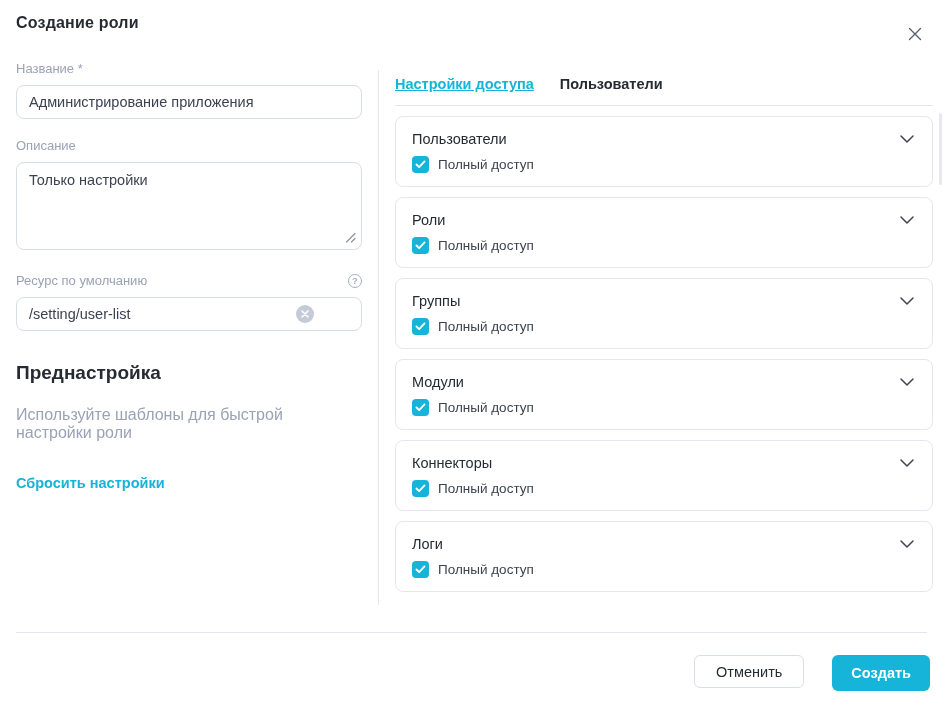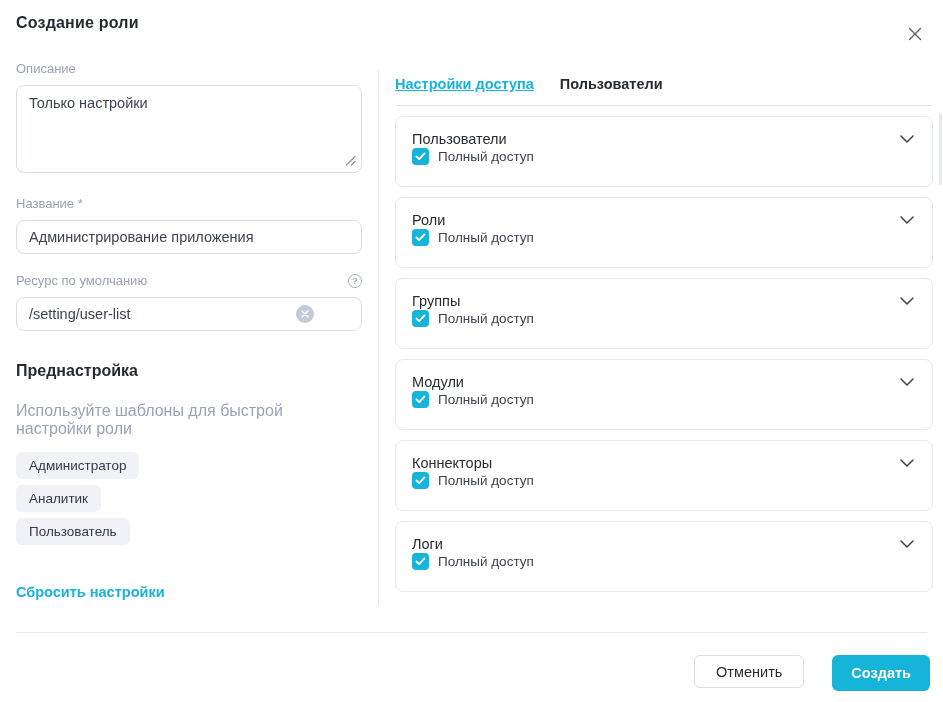--- a/index.html
+++ b/index.html
@@ -31,40 +31,40 @@
   .text-input{width:346px;height:34px;border:1px solid var(--border);border-radius:8px;padding:0 12px;font-size:14.5px;color:var(--text-body);font-family:inherit;outline:none;background:#fff;}
   .input-wrap{position:relative;width:308px;}
   .input-wrap .text-input{padding-right:38px;}
   .textarea-wrap{position:relative;width:346px;}
   .desc-area{width:346px;height:88px;border:1px solid var(--border);border-radius:8px;padding:8px 12px;font-size:14.5px;color:var(--text-body);font-family:inherit;resize:none;outline:none;line-height:1.35;}
   .resize-grip{position:absolute;right:6px;bottom:7px;pointer-events:none;}
   .help-icon{width:14px;height:14px;border:1.2px solid #a7aec0;border-radius:50%;color:#a7aec0;font-size:9.5px;line-height:12px;text-align:center;font-weight:600;cursor:pointer;}
   .clear-icon{position:absolute;right:10px;top:8px;width:18px;height:18px;border-radius:50%;background:var(--clear-bg);display:flex;align-items:center;justify-content:center;cursor:pointer;}
 
   .preset{margin-top:31px;}
-  .preset-title{font-size:16px;font-weight:700;color:var(--text-dark);}
+  .preset-title{font-size:19px;font-weight:700;color:var(--text-dark);}
   .preset-subtitle{font-size:16px;color:var(--label-gray);margin-top:22px;}
   .chips{margin-top:14px;}
   .chip{display:table;background:var(--chip-bg);border-radius:6px;padding:6px 13px;font-size:13.5px;color:#343a46;margin-bottom:6px;cursor:pointer;border:none;font-family:inherit;}
   .reset-link{display:inline-block;margin-top:33px;font-size:14.5px;font-weight:700;color:var(--accent);cursor:pointer;text-decoration:none;}
 
   
   .v-divider{position:absolute;left:378px;top:70px;height:535px;width:1px;background:var(--card-border);}
 
   
   .right-col{position:absolute;left:395px;top:76px;width:538px;}
   .tabs{display:flex;gap:26px;border-bottom:1px solid var(--divider);padding-bottom:13px;}
   .tab{font-size:14.5px;font-weight:600;color:var(--text-dark);cursor:pointer;}
   .tab.active{color:var(--accent);text-decoration:underline;}
   .cards{margin-top:10px;}
   .card{border:1px solid var(--card-border);border-radius:8px;height:71px;padding:14px 16px 0 16px;margin-bottom:10px;background:#fff;}
   .card-head{display:flex;align-items:center;justify-content:space-between;cursor:pointer;}
   .card-title{font-size:14.5px;font-weight:500;color:var(--text-dark);}
   .chevron{display:flex;align-items:center;padding:2px;}
-  .check-row{display:flex;align-items:center;gap:9px;margin-top:1px;}
+  .check-row{display:flex;align-items:center;gap:9px;margin-top:9px;}
   .checkbox{width:17px;height:17px;border-radius:4px;background:var(--accent);display:flex;align-items:center;justify-content:center;cursor:pointer;flex:none;}
   .check-label{font-size:13.5px;color:var(--text-body);}
   .scroll-thumb{position:absolute;left:939px;top:113px;width:3px;height:72px;border-radius:2px;background:#e6e9f0;cursor:grab;}
 
   
   .footer-divider{position:absolute;left:16px;right:16px;top:632px;height:1px;background:var(--divider);}
   .footer{position:absolute;right:13px;top:655px;display:flex;gap:12px;}
   .btn{height:33px;border-radius:6px;font-size:14.5px;font-family:inherit;cursor:pointer;display:flex;align-items:center;justify-content:center;margin-left:16px;}
   .btn-cancel{background:#fff;border:1px solid var(--border);color:var(--text-dark);padding:0 21px;font-weight:500;}
   .btn-create{background:var(--accent);border:none;color:#fff;padding:18px 19px;font-weight:600;}
@@ -76,61 +76,56 @@
 
   <h1 class="modal-title">Создание роли</h1>
 
   <div class="close-btn">
     <svg width="16" height="16" viewBox="0 0 16 16">
         <path d="M2.5 2.5 L13.5 13.5 M13.5 2.5 L2.5 13.5" stroke="#565c68" stroke-width="1.3" stroke-linecap="round"></path>
       </svg>
   </div>
 
   <div class="left-col">
+
+    <div class="field">
+      <label class="field-label">Название *</label>
+      <input class="text-input" type="text" value="Администрирование приложения" style="">
+    </div>
 
     <div class="field">
       <label class="field-label">Описание</label>
       <div class="textarea-wrap">
         <textarea class="desc-area" style="">Только настройки</textarea>
         <span class="resize-grip">
           <svg width="11" height="11" viewBox="0 0 11 11">
               <path d="M10 1.5 L1.5 10 M10 6.5 L6.5 10" stroke="#8b919e" stroke-width="1.2" stroke-linecap="round"></path>
             </svg>
         </span>
       </div>
     </div>
 
     <div class="field">
-      <label class="field-label">Название *</label>
-      <input class="text-input" type="text" value="Администрирование приложения" style="">
-    </div>
-
-    <div class="field">
       <div class="label-row">
         <label class="field-label">Ресурс по умолчанию</label>
         <span class="help-icon">?</span>
       </div>
       <div class="input-wrap">
         <input class="text-input" type="text" value="/setting/user-list" style="">
         <span class="clear-icon">
           <svg width="8" height="8" viewBox="0 0 8 8">
               <path d="M1 1 L7 7 M7 1 L1 7" stroke="#fff" stroke-width="1.5" stroke-linecap="round"></path>
             </svg>
         </span>
       </div>
     </div>
 
     <div class="preset">
       <div class="preset-title">Преднастройка</div>
       <div class="preset-subtitle">Используйте шаблоны для быстрой настройки роли</div>
-      <div class="chips">
-        <button class="chip">Администратор</button>
-        <button class="chip">Аналитик</button>
-        <button class="chip">Пользователь</button>
-      </div>
     </div>
 
     <a class="reset-link">Сбросить настройки</a>
   </div>
 
   <div class="v-divider"></div>
 
   <div class="right-col">
 
     <div class="tabs">

